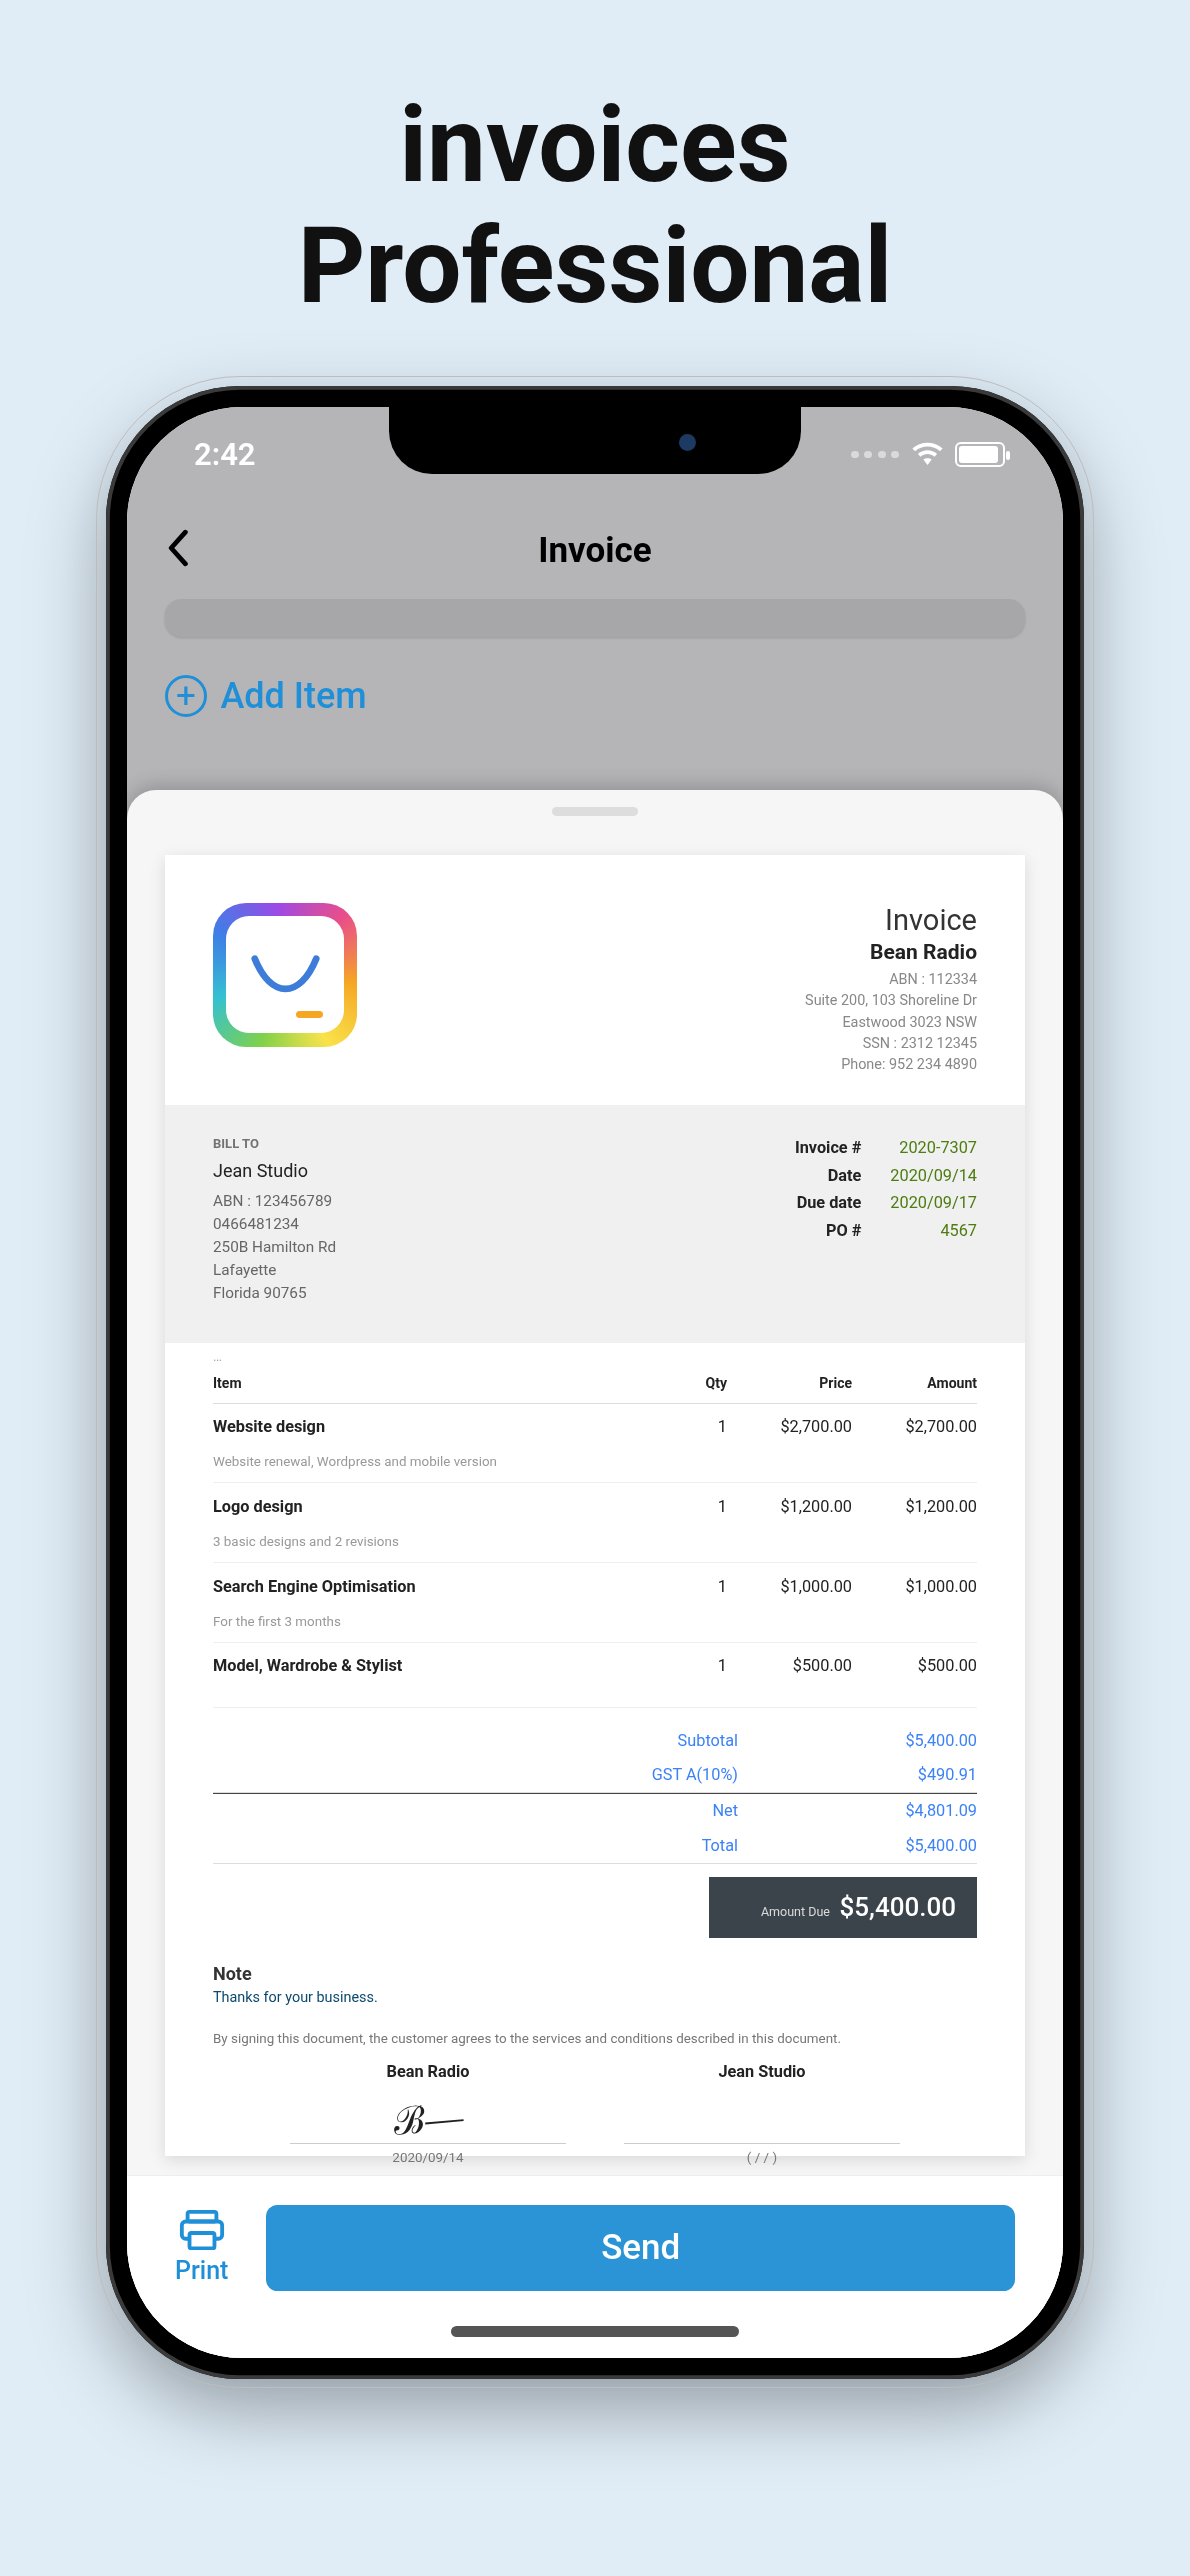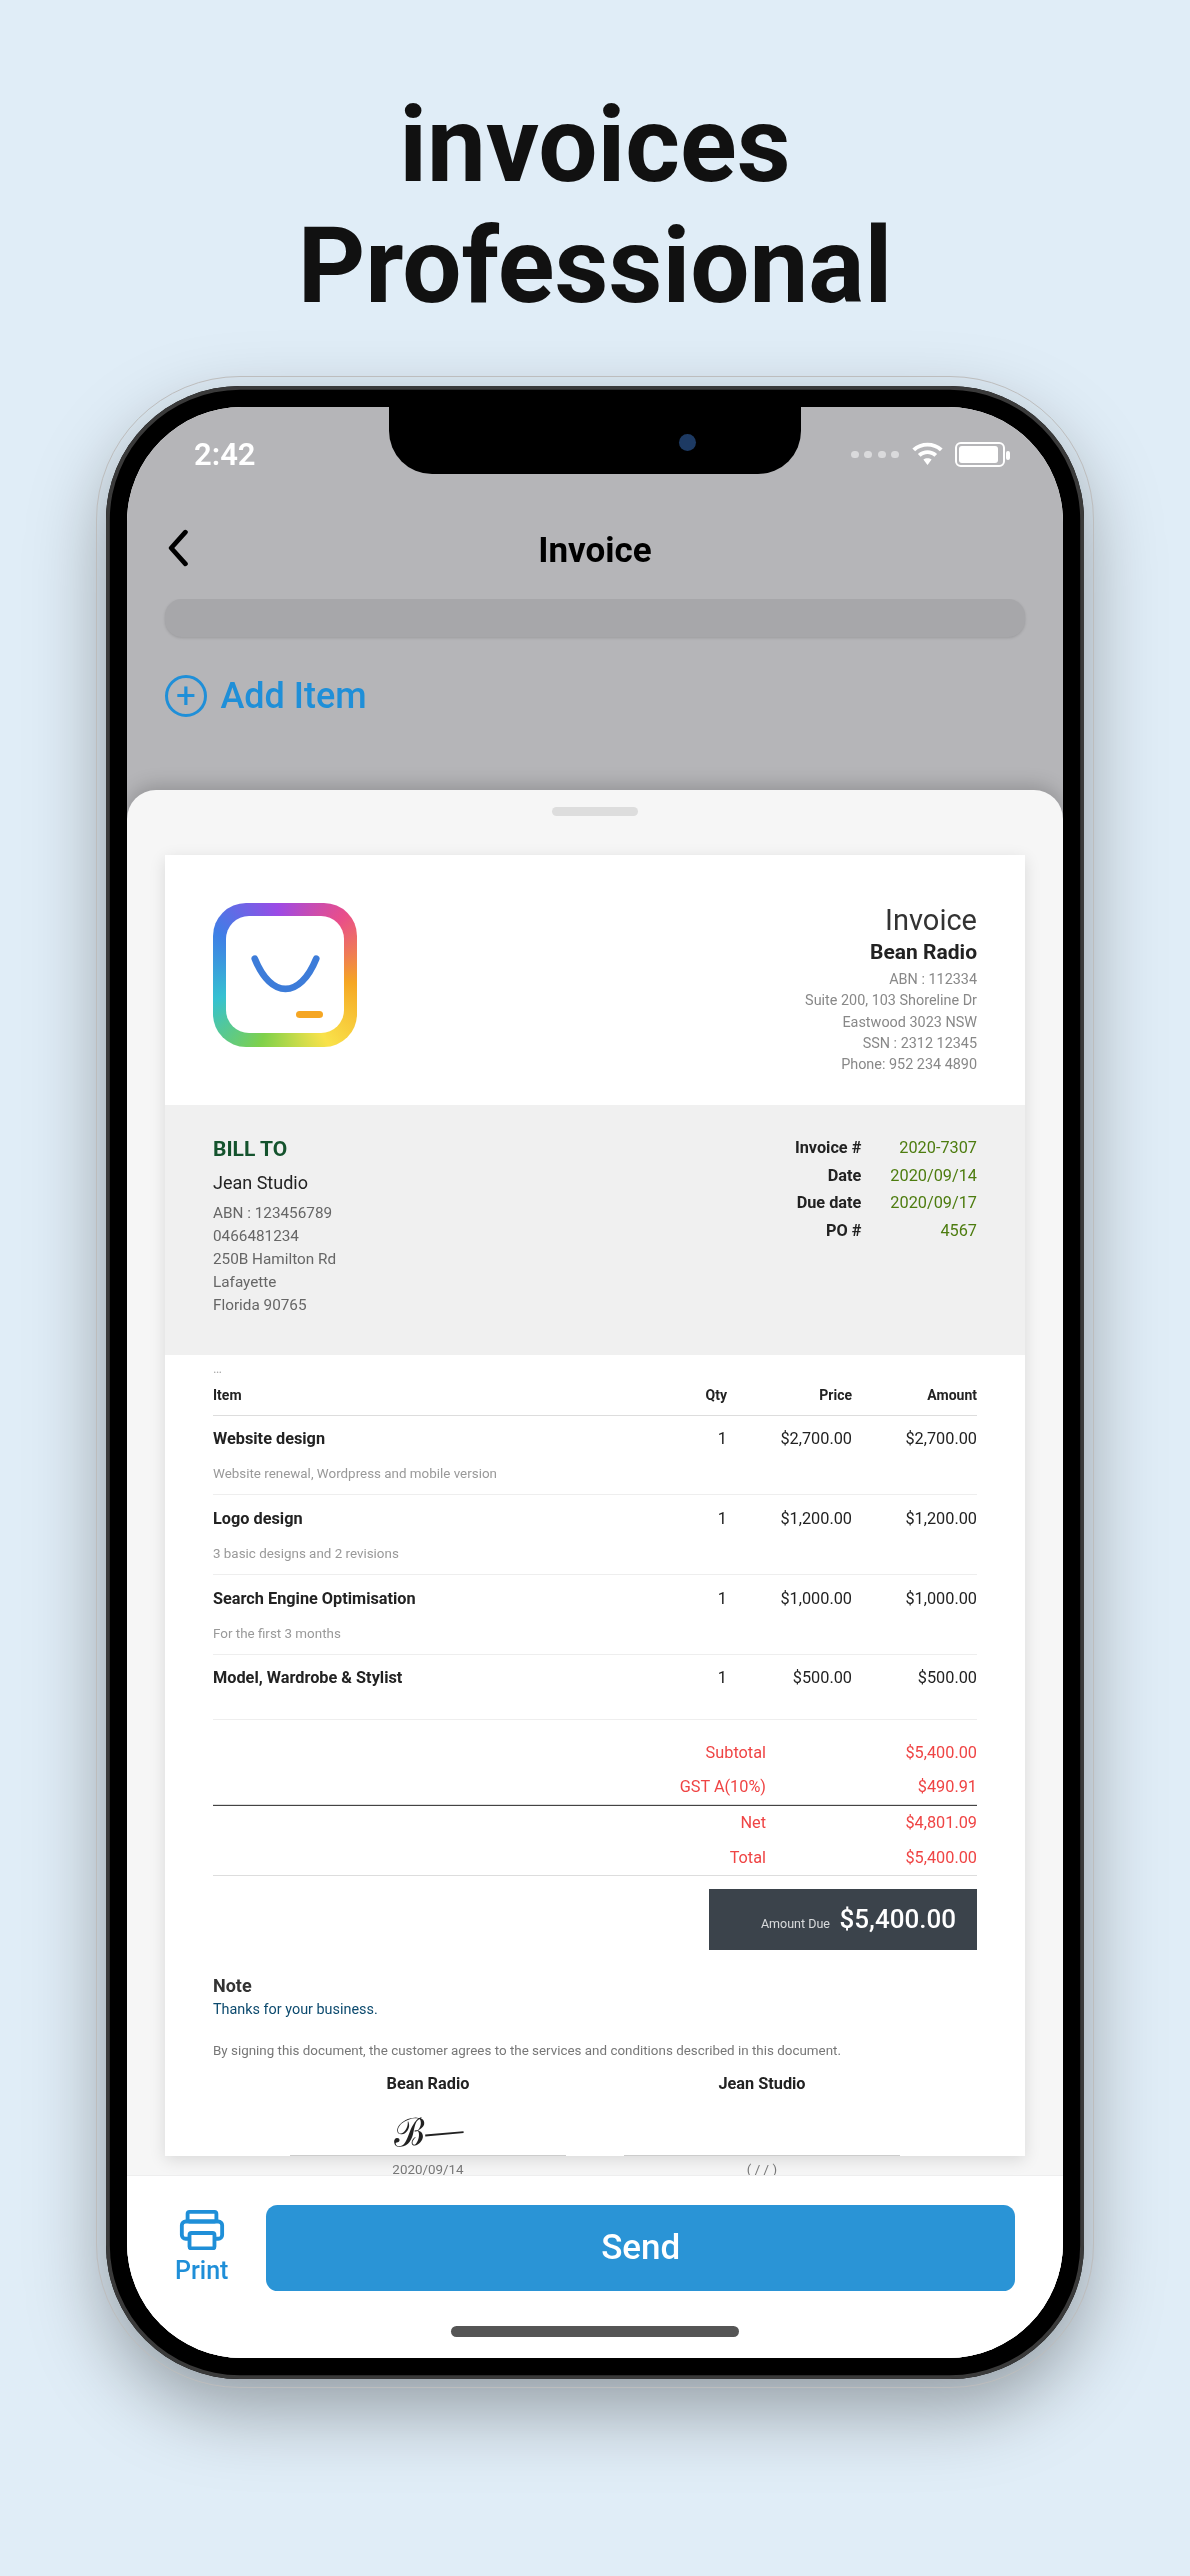--- a/index.html
+++ b/index.html
@@ -193,21 +193,21 @@
   .company-meta { font-size: 14.4px; color: #888; line-height: 1.4; }
   .company-meta div { margin-bottom: 1px; }
 
   .bill-section {
     background: #f0f0f0;
     padding: 29px 48px 38px;
     display: flex;
     justify-content: space-between;
   }
   .bill-left { font-size: 15.3px; color: #666; line-height: 1.5; }
-  .bill-label { font-size: 21px; font-weight: 700; color: #14532d; margin-bottom: 3.8px; }
+  .bill-label { font-size: 13px; font-weight: 700; color: #737373; margin-bottom: 3.8px; }
   .bill-name { font-size: 18px; color: #222; margin-bottom: 5.8px; }
   .bill-right { display: flex; gap: 29px; text-align: right; }
   .bill-keys { font-size: 16.3px; font-weight: 700; color: #222; line-height: 1.7; }
   .bill-vals { font-size: 16.3px; color: #4d7c0f; line-height: 1.7; }
 
   .items-section { padding: 0 48px; }
   .dots-lead { font-size: 13.4px; color: #aaa; padding: 5.8px 0 1.9px; }
   .items-head {
     display: grid;
     grid-template-columns: 1fr 77px 125px 125px;
@@ -227,24 +227,24 @@
     color: #222;
   }
   .item-row .col-item { text-align: left; }
   .item-name { font-weight: 700; font-size: 16.3px; }
   .item-desc { font-size: 13.4px; color: #999; margin-top: 18px; }
 
   .totals-section { padding: 15.3px 48px 0; }
   .total-line {
     display: flex;
     justify-content: flex-end;
-    gap: 86px;
+    gap: 114px;
     padding: 7.7px 0;
     font-size: 16.3px;
-    color: #ef4444;
+    color: #3b82f6;
   }
   .total-line.border-b { border-bottom: 1px solid #ddd; }
   .total-line.border-t { border-top: 1.9px solid #444; }
   .total-key { width: 163px; text-align: right; }
   .total-val { width: 125px; text-align: right; }
   .amount-due {
     margin-top: 13.4px;
     margin-left: auto;
     width: 268px;
     background: #3b434b;

